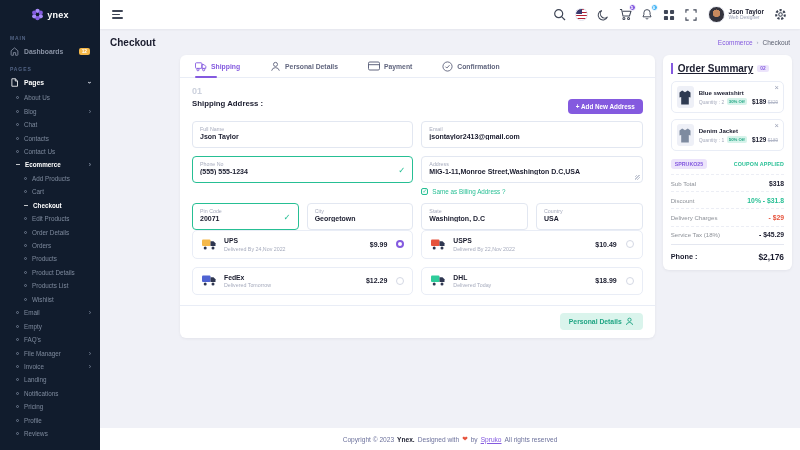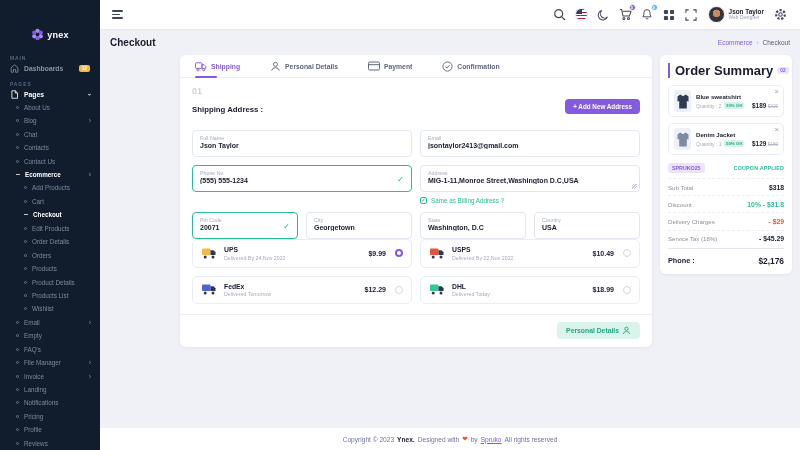--- a/index.html
+++ b/index.html
@@ -1,21 +1,21 @@
 <!DOCTYPE html>
 <html><head>
 <meta charset="utf-8">
 <style>
 *{margin:0;padding:0;box-sizing:border-box;}
 html,body{width:800px;height:450px;overflow:hidden;}
 body{font-family:"Liberation Sans","DejaVu Sans",sans-serif;background:#f0f1f7;color:#1a1c2e;}
 .app{display:flex;width:800px;height:450px;}
 
 .sidebar{width:100px;background:#111c2d;flex-shrink:0;overflow:hidden;display:flex;flex-direction:column;}
-.logo{height:29px;display:flex;align-items:center;justify-content:center;gap:3px;flex-shrink:0;margin-top:20px;}
+.logo{height:29px;display:flex;align-items:center;justify-content:center;gap:3px;flex-shrink:0;}
 .logo-text{color:#fff;font-weight:700;font-size:9px;letter-spacing:.2px;}
 .cat{font-size:5px;color:#536485;font-weight:700;letter-spacing:.9px;padding:6px 10px 2px;}
 .nav-item{display:flex;align-items:center;gap:5px;height:17px;padding:0 10px;color:#8a93a5;font-size:6.8px;font-weight:600;cursor:pointer;}
 .nav-item.active{color:#fff;}
 .nav-item svg{flex-shrink:0;}
 .badge-12{background:#f5b849;color:#fff;font-size:4.8px;font-weight:700;padding:1px 3px;border-radius:2px;margin-left:auto;}
 .chev{margin-left:auto;font-size:6.5px;display:inline-block;transform:rotate(90deg);color:#cfd4de;}
 .subnav{list-style:none;}
 .sub-item{display:flex;align-items:center;gap:5px;height:13.45px;padding:0 9px 0 16px;color:#7e8a9d;font-size:6.3px;cursor:pointer;white-space:nowrap;}
 .sub-item.indent{padding-left:24px;}
@@ -54,21 +54,21 @@
 
 .checkout-card{width:486px;}
 .tabs{display:flex;gap:30px;padding:0 15px;border-bottom:1px solid #e9edf6;height:23px;align-items:center;}
 .tab{display:flex;align-items:center;gap:4px;font-size:6.8px;font-weight:600;color:#60657e;position:relative;height:100%;cursor:pointer;white-space:nowrap;}
 .tab svg{stroke:#60657e;}
 .tab.active{color:#845adf;}
 .tab.active svg{stroke:#845adf;}
 .tab.active::after{content:"";position:absolute;left:0;bottom:-1px;width:22px;height:2px;background:#845adf;border-radius:1px;}
 .card-body{padding:8px 12px 0;}
 .step-num{font-size:9px;font-weight:600;color:#ccd1dd;margin-bottom:3px;}
-.sec-row{display:flex;justify-content:space-between;align-items:flex-end;margin-bottom:16px;}
+.sec-row{display:flex;justify-content:space-between;align-items:flex-start;margin-bottom:7px;}
 .sec-title{font-size:7.8px;font-weight:700;}
 .btn-primary{background:#845adf;color:#fff;font-size:6.3px;font-weight:600;padding:4px 8px;border-radius:4px;border:none;cursor:pointer;white-space:nowrap;}
 .form-grid{display:grid;grid-template-columns:1fr 1fr;gap:8px;}
 .form-grid4{display:grid;grid-template-columns:repeat(4,1fr);gap:8px;margin-top:8px;}
 .field{position:relative;border:1px solid #e2e7f1;border-radius:4px;padding:3.5px 7px;background:#fff;min-height:27px;}
 .flabel{display:block;font-size:5.3px;color:#a6abbd;margin-bottom:1.5px;white-space:nowrap;}
 .fvalue{display:block;font-size:7px;font-weight:600;color:#1a1c2e;white-space:nowrap;overflow:hidden;}
 .field.valid{border-color:#26bf94;}
 .fcheck{position:absolute;right:7px;top:50%;transform:translateY(-50%);color:#26bf94;font-size:8.5px;font-weight:700;}
 .resize-handle{position:absolute;right:2px;bottom:2px;width:5px;height:5px;background:repeating-linear-gradient(135deg,transparent 0 1px,#c3c8d4 1px 1.8px);}
@@ -82,21 +82,21 @@
 .m-name{font-size:6.8px;font-weight:700;}
 .m-detail{font-size:5.3px;color:#a6abbd;white-space:nowrap;overflow:hidden;}
 .m-price{font-size:7px;font-weight:700;margin-right:3px;white-space:nowrap;}
 .radio{width:8px;height:8px;border-radius:50%;border:1px solid #d4d8e4;flex-shrink:0;background:#fff;}
 .radio.checked{border:2.4px solid #845adf;}
 .card-footer{border-top:1px solid #e9edf6;margin-top:10px;padding:7px 12px 8px;display:flex;justify-content:flex-end;}
 .btn-success-light{background:#daf4ec;color:#1fa583;font-size:6.8px;font-weight:700;padding:4px 9px;border-radius:4px;display:flex;align-items:center;gap:3px;border:none;cursor:pointer;}
 
 .summary-card{width:132px;padding:8px;}
 .os-head{display:flex;align-items:center;gap:4px;border-left:2.5px solid #845adf;padding-left:5px;margin-bottom:7px;}
-.os-title{font-size:13px;font-weight:700;white-space:nowrap;}
+.os-title{font-size:10px;font-weight:700;white-space:nowrap;text-decoration:underline;}
 .os-badge{background:#ece4fb;color:#845adf;font-size:4.8px;font-weight:700;padding:1px 3px;border-radius:2px;}
 .os-item{border:1px solid #e9edf6;border-radius:5px;padding:4px 5px;display:flex;gap:5px;margin-bottom:6px;position:relative;align-items:center;}
 .os-thumb{width:17px;height:22px;border-radius:3px;background:#eef0f7;display:flex;align-items:center;justify-content:center;flex-shrink:0;}
 .oi-body{flex:1;display:flex;flex-direction:column;justify-content:center;min-width:0;}
 .oi-name{font-size:6.1px;font-weight:700;margin-bottom:2.5px;white-space:nowrap;overflow:hidden;}
 .oi-row{display:flex;align-items:center;gap:2.5px;width:100%;}
 .oi-qty{font-size:5px;color:#a6abbd;white-space:nowrap;}
 .oi-disc{background:#d6f3ea;color:#1fa583;font-size:4.3px;font-weight:700;padding:1px 2px;border-radius:2px;white-space:nowrap;}
 .oi-prices{margin-left:auto;display:flex;align-items:baseline;gap:1.5px;}
 .oi-price{font-size:6.4px;font-weight:800;}

